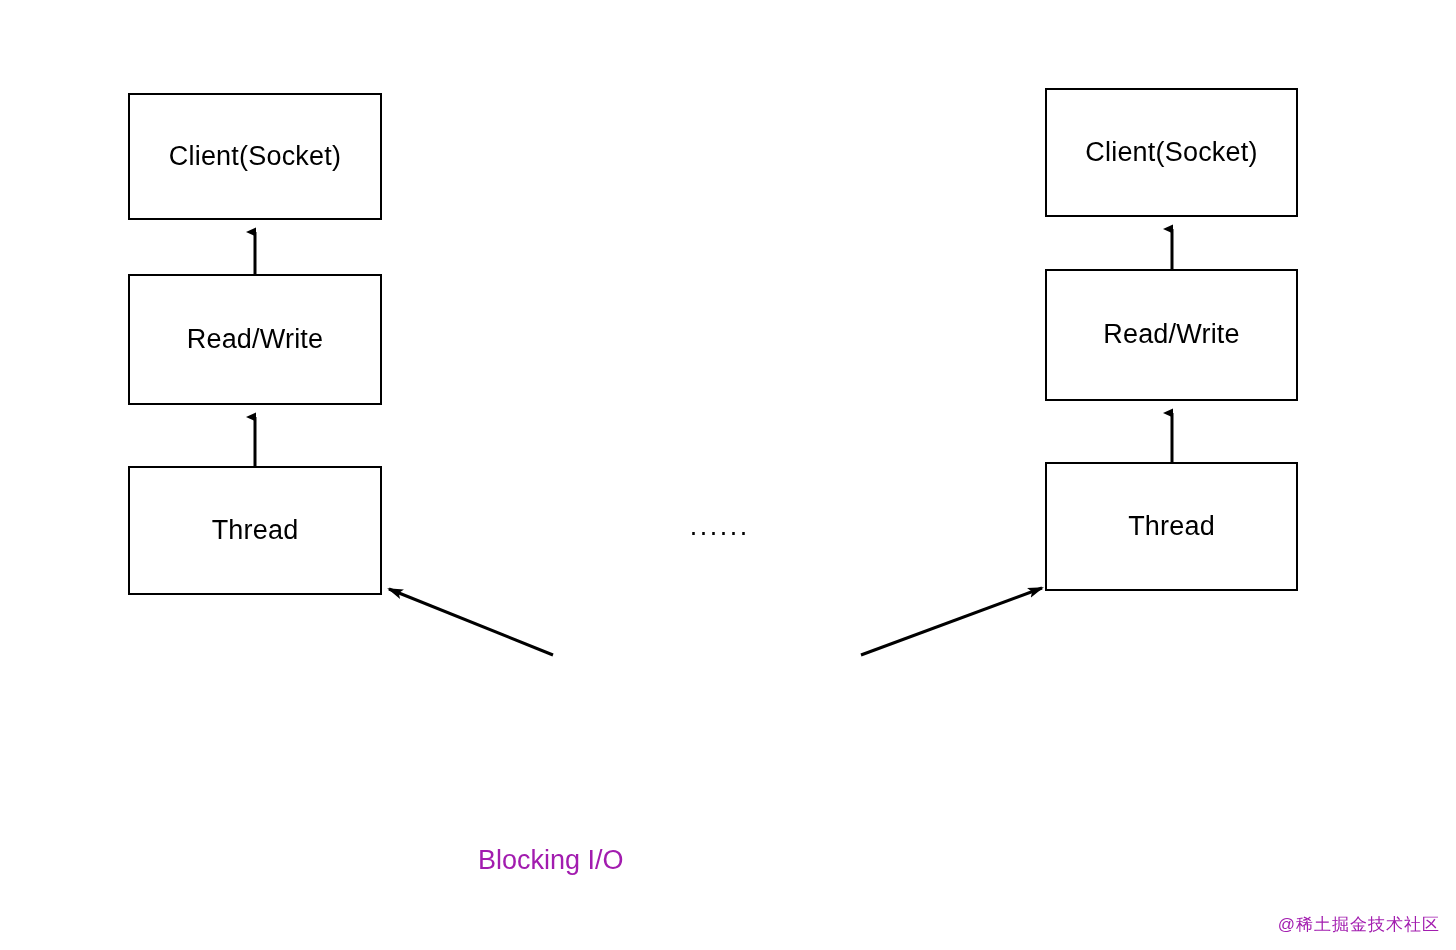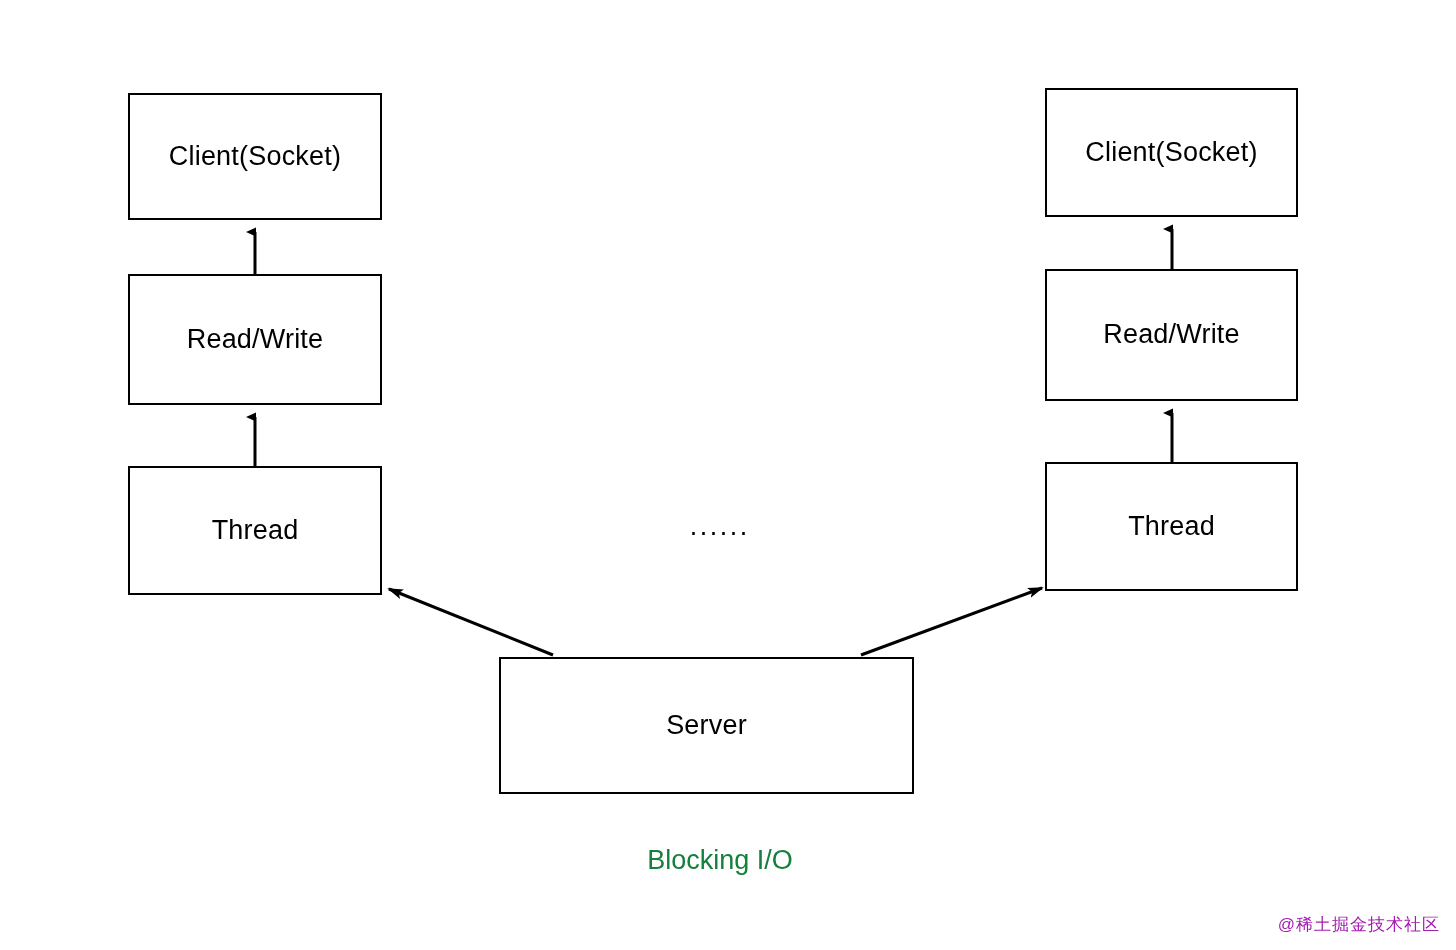--- a/index.html
+++ b/index.html
@@ -76,26 +76,25 @@
     justify-content: center;
     font-size: 27px;
     letter-spacing: 1px;
     color: #000000;
     user-select: none;
   }
 
   
   #caption-blocking-io {
     position: absolute;
-    left: 518px;
+    left: 478px;
     top: 845px;
     width: 404px;
-    text-align: center;
     font-size: 27px;
-    color: #15803d;
+    color: #a21caf;
     white-space: nowrap;
   }
 
   
   #watermark {
     position: absolute;
     right: 16px;
     bottom: 14px;
     font-size: 17px;
     color: #a21caf;
@@ -149,23 +148,20 @@
   </div>
 
   <div class="node-box" id="node-rw-right">
     <span class="node-label">Read/Write</span>
   </div>
 
   <div class="node-box" id="node-thread-right">
     <span class="node-label">Thread</span>
   </div>
 
-  <div class="node-box" id="node-server">
-    <span class="node-label">Server</span>
-  </div>
 
   <div id="ellipsis-middle">······</div>
 
   <div id="caption-blocking-io">Blocking I/O</div>
 
   <div id="watermark">@稀土掘金技术社区</div>
 
 </div>
 
 </body></html>

